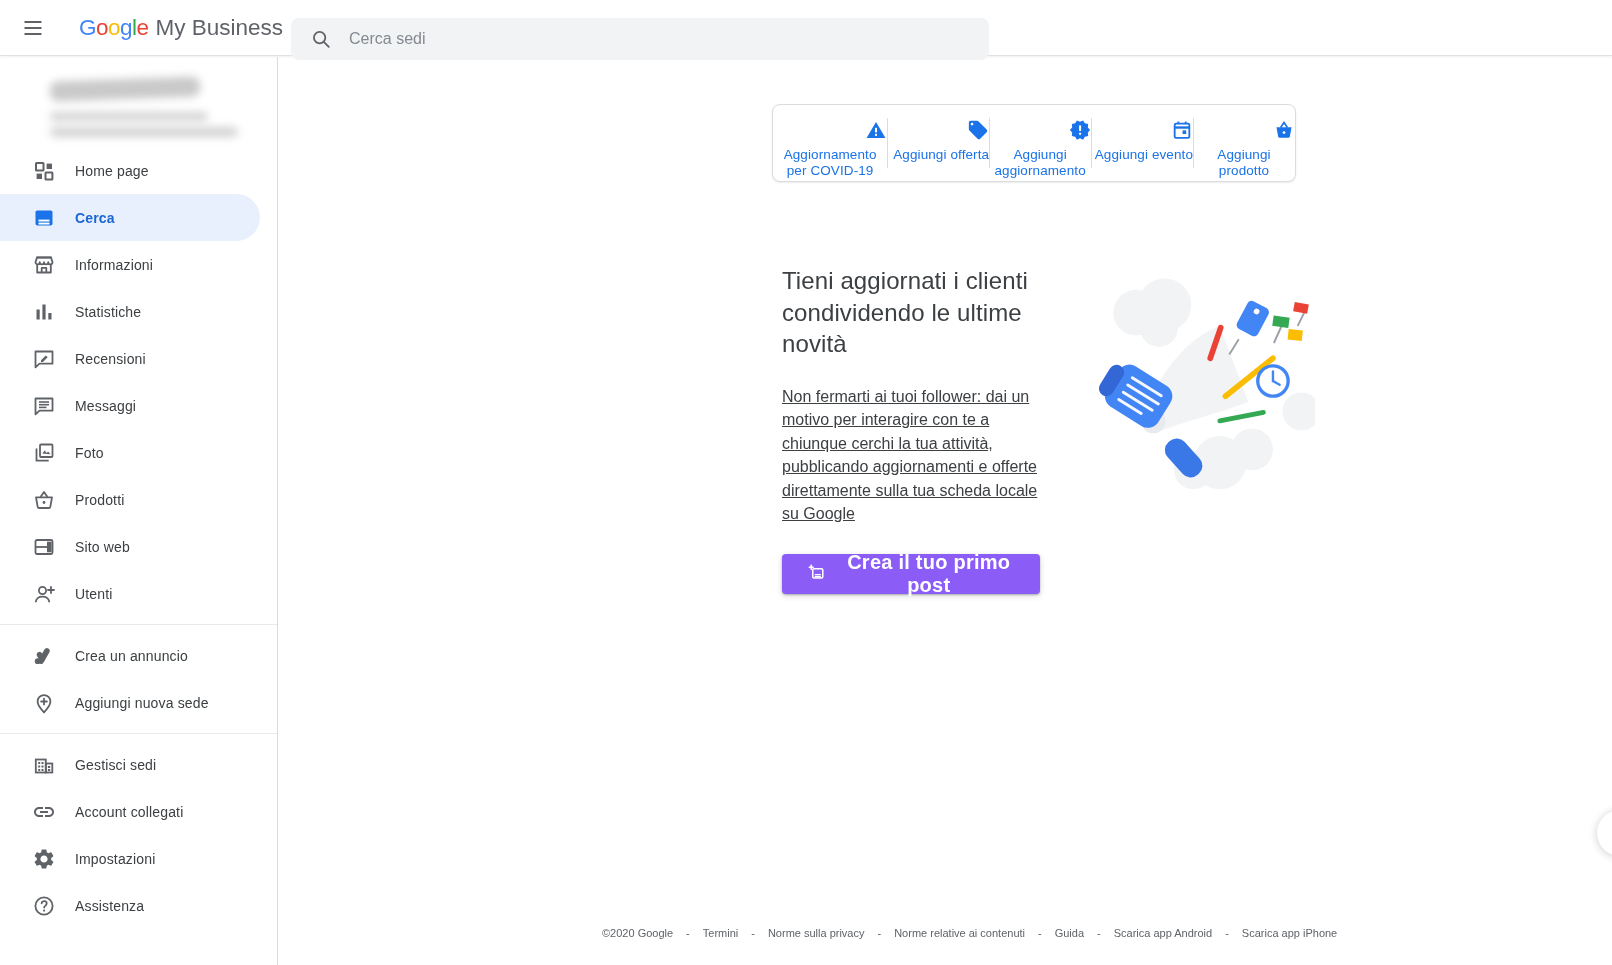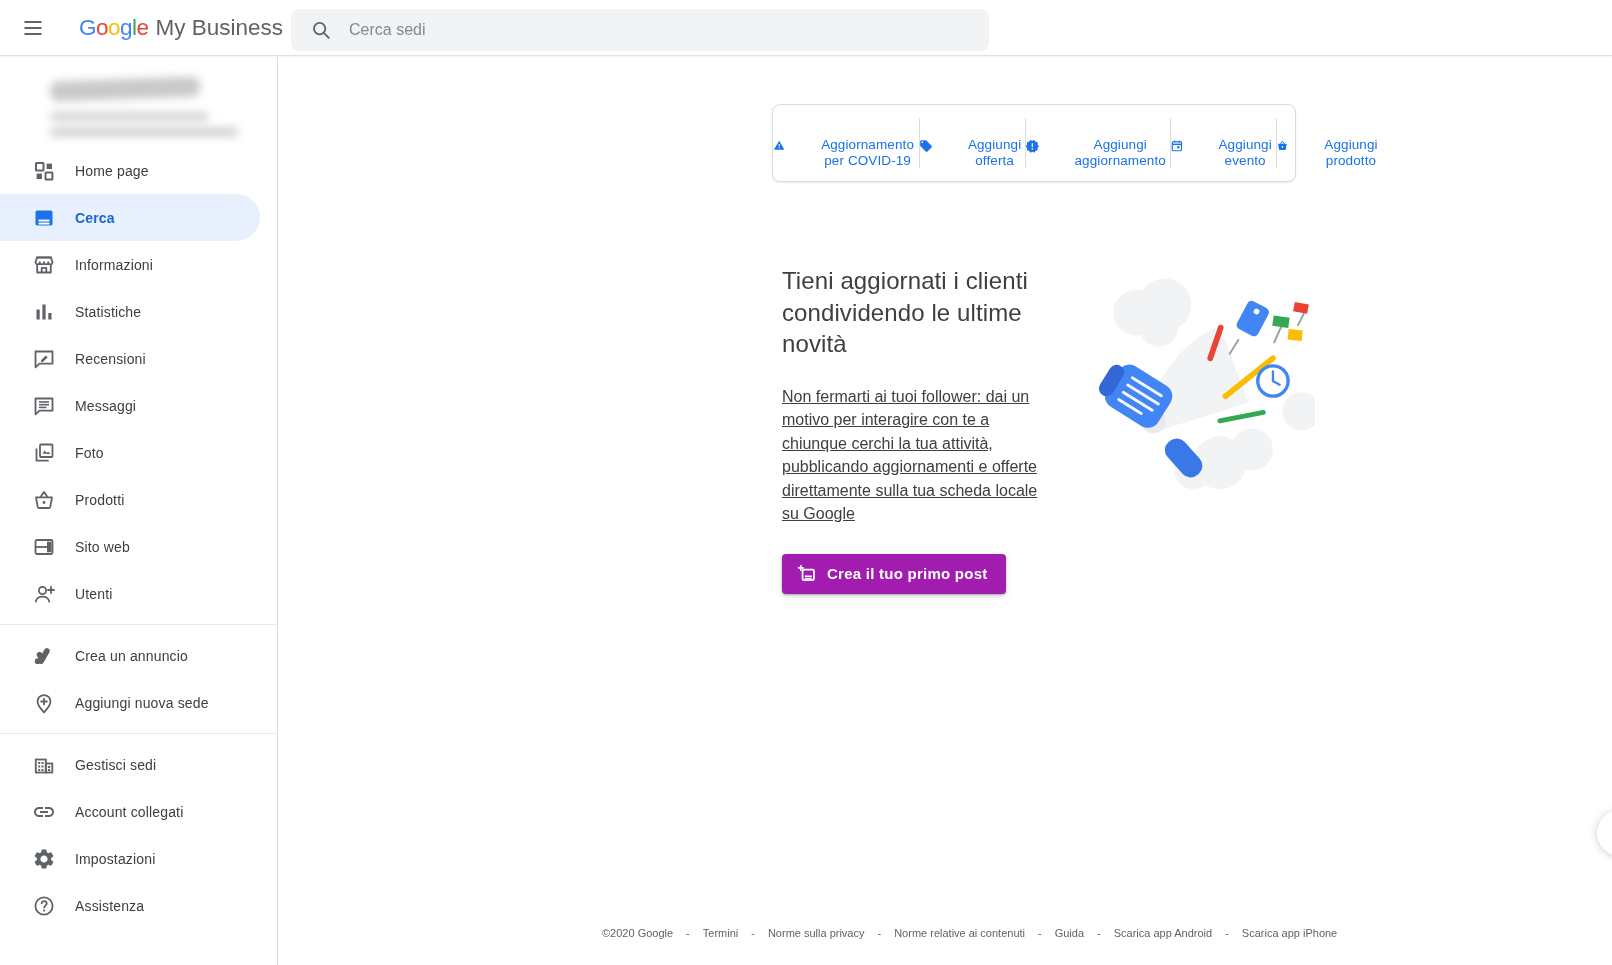--- a/index.html
+++ b/index.html
@@ -9,21 +9,21 @@
   }
   
   .header{position:absolute;top:0;left:0;width:100%;height:56px;background:#fff;
     display:flex;align-items:center;z-index:10;border-bottom:1px solid #dfe1e5;
     box-shadow:0 1px 2px rgba(60,64,67,.08);box-sizing:border-box;gap:17px;}
   .menu-btn{width:24px;height:24px;margin-left:21px;color:#5f6368;cursor:pointer;flex:none;}
   .logo{display:flex;align-items:baseline;margin-left:17px;font-size:22.5px;white-space:nowrap;}
   .logo-google{letter-spacing:-.5px;font-weight:500;}
   .lg-b{color:#4285f4}.lg-r{color:#ea4335}.lg-y{color:#fbbc05}.lg-g{color:#34a853}
   .logo-product{color:#5f6368;margin-left:7px;font-weight:400;}
-  .search{position:absolute;left:291px;top:9px;width:698px;height:42px;background:#f1f3f4;
+  .search{position:absolute;left:291px;top:18px;width:698px;height:42px;background:#f1f3f4;
     border-radius:8px;display:flex;align-items:center;}
   .search-icon{width:22px;height:22px;margin-left:19px;color:#5f6368;flex:none;}
   .search input{flex:1;height:100%;border:none;background:transparent;outline:none;
     font-size:16px;margin-left:15px;color:#3c4043;font-family:inherit;}
   .search input::placeholder{color:#84898f;}
   
   .sidebar{position:absolute;top:57px;left:0;width:278px;bottom:0;background:#fff;
     border-right:1px solid #dadce0;box-sizing:border-box;overflow:hidden;}
   .biz-info{padding:22px 0 0 50px;height:68px;}
   .blob{background:#a8a8a8;filter:blur(4px);border-radius:8px;opacity:.62;}
@@ -34,32 +34,32 @@
   .nav-icon{width:24px;height:24px;color:#5f6368;flex:none;}
   .nav-label{margin-left:19px;font-size:14px;letter-spacing:.15px;color:#3c4043;}
   .nav-item.selected{background:#e8f0fe;border-radius:0 25px 25px 0;width:260px;}
   .nav-item.selected .nav-icon{color:#1a73e8;}
   .nav-item.selected .nav-label{color:#1967d2;font-weight:bold;}
   .divider{height:1px;background:#e8eaed;margin:7px 0;}
   
   .main{position:absolute;left:278px;top:57px;right:0;bottom:0;background:#fff;}
   .action-card{position:absolute;left:494px;top:47px;width:524px;height:78px;background:#fff;
     border:1px solid #dadce0;border-radius:8px;display:flex;box-shadow:0 1px 2px rgba(60,64,67,.1);box-sizing:border-box;}
-  .action-item{flex:1;display:flex;flex-direction:row;align-items:center;padding-top:14px;
-    cursor:pointer;position:relative;gap:31px;}
+  .action-item{flex:1;display:flex;flex-direction:column;align-items:flex-end;padding-top:14px;
+    cursor:pointer;position:relative;}
   .action-item.covid{flex:1.12;}
   .action-item + .action-item::before{content:'';position:absolute;left:0;top:13px;bottom:13px;width:1px;background:#dadce0;}
   .action-icon{width:22px;height:22px;color:#1a73e8;}
   .action-label{margin-top:6px;font-size:13.5px;line-height:16px;color:#1a73e8;text-align:center;letter-spacing:.1px;}
   .hero{position:absolute;left:504px;top:208px;width:560px;}
   .hero-text{width:258px;}
   .hero h1{margin:0;font-size:24px;line-height:31.5px;font-weight:400;color:#3c4043;letter-spacing:.1px;}
   .hero p{margin:25px 0 0 0;font-size:16px;line-height:23.5px;color:#3c4043;text-decoration:underline;}
-  .cta{margin-top:28px;height:40px;display:inline-flex;align-items:center;gap:10px;background:#a21caf;
-    color:#fff;border:none;border-radius:4px;padding:0 18px 0 14px;font-size:15px;font-weight:bold;
+  .cta{margin-top:28px;height:40px;display:inline-flex;align-items:center;gap:10px;background:#8b5cf6;
+    color:#fff;border:none;border-radius:4px;padding:0 18px 0 25px;font-size:20px;font-weight:bold;
     font-family:inherit;letter-spacing:.25px;cursor:pointer;
     box-shadow:0 1px 2px rgba(60,64,67,.35), 0 2px 6px rgba(60,64,67,.18);}
   .cta-icon{width:21px;height:21px;}
   .illu{position:absolute;left:295px;top:2px;width:238px;height:228px;}
   
   .footer{position:absolute;left:324px;bottom:26px;display:flex;align-items:center;
     font-size:11px;color:#5f6368;white-space:nowrap;}
   .footer .flink{cursor:pointer;}
   .footer .sep{margin:0 13px;}
   

